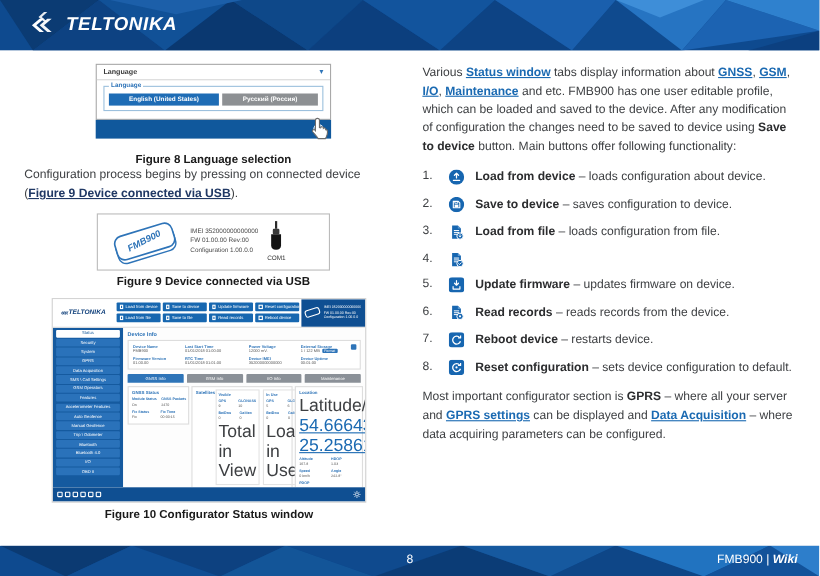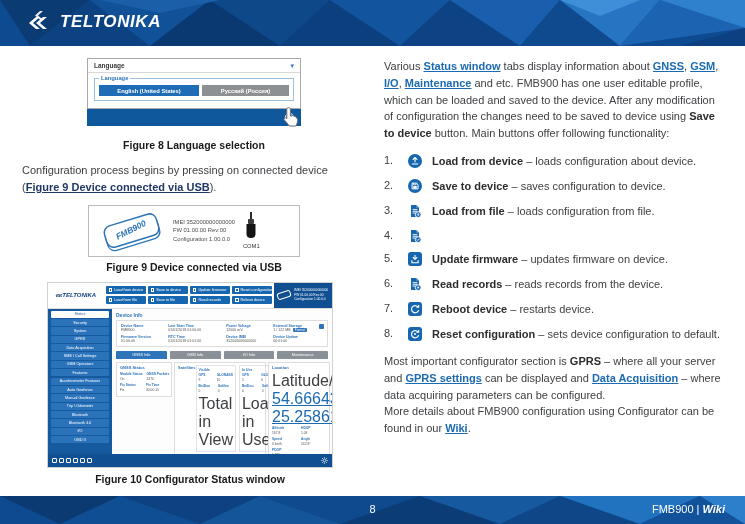--- a/index.html
+++ b/index.html
@@ -157,21 +157,21 @@
         <ellipse cx="6" cy="6" rx="2" ry="4.6" fill="none" stroke="#fff" stroke-width=".8"></ellipse>
         <line x1="1.4" y1="6" x2="10.6" y2="6" stroke="#fff" stroke-width=".8"></line>
       </svg>
     </div>
     <svg id="fig8-cursor" viewBox="0 0 22 26">
       <path d="M8.6 1.6 c1 0 1.8 .8 1.8 1.8 V10 l1.1 .2 c.2-.6 .8-1 1.4-.9 .7 .1 1.1 .6 1.1 1.3 .4-.4 1-.4 1.5-.1 .5 .3 .7.9 .6 1.4 .6-.1 1.2 .2 1.4 .8 .4 .9 .2 2.4-.1 3.6-.4 1.5-1 2.8-1.6 3.7 H9.2 c-.6-1.1-1.6-2.3-2.7-3.6 C5.4 15.1 4.4 14 4.4 14 c-.5-.6-.4-1.5 .2-1.9 .6-.4 1.4-.3 1.8 .3 l.4 .5 V3.4 c0-1 .8-1.8 1.8-1.8 z" fill="#ffffff" stroke="#6b6b6b" stroke-width="1"></path>
     </svg>
   </div>
   <div class="fig-caption" style="margin-top:13px;">Figure 8 Language selection</div>
 
-  <p class="body-text" style="margin-top:11px;"><span>Configuration process begins by pressing on connected device (</span><span class="seg-dlink">Figure 9 Device connected via USB</span><span>).</span></p>
+  <p class="body-text" style=""><span>Configuration process begins by pressing on connected device (</span><span class="seg-dlink">Figure 9 Device connected via USB</span><span>).</span></p>
 
   <div id="fig9-box">
     <svg width="74" height="44" viewBox="0 0 74 44">
       <g transform="translate(37,23) rotate(-17)">
         <rect x="-27" y="-9" width="54" height="22" rx="7" fill="none" stroke="#2e74b8" stroke-width="1.3"></rect>
         <rect x="-27" y="-12.5" width="54" height="22" rx="7" fill="#ffffff" stroke="#2e74b8" stroke-width="1.5"></rect>
         <text x="0" y="0.5" text-anchor="middle" font-size="8.5" font-weight="bold" font-style="italic" fill="#2e74b8" font-family="Liberation Sans, sans-serif" transform="rotate(-10)">FMB900</text>
       </g>
     </svg>
     <div class="f9-info">
@@ -521,21 +521,20 @@
             <rect width="14" height="14" rx="3" fill="#1766b0"></rect>
             <path d="M9.9 4.9A3.6 3.6 0 1 0 10.6 8.2" fill="none" stroke="#fff" stroke-width="1.2"></path>
             <path d="M10.7 2.9v2.3H8.4" fill="none" stroke="#fff" stroke-width="1.1" stroke-linejoin="round"></path>
             <circle cx="7" cy="7" r="1" fill="#fff"></circle>
           </svg>
         </span>
         <span class="fn-text"><span class="fn-label">Reset configuration</span><span> – sets device configuration to default.</span></span>
       </li>
     </ol>
   <p class="body-text" style="margin-top:10px;"><span>Most important configurator section is </span><span class="seg-bold">GPRS</span><span> – where all your server and </span><span class="seg-link">GPRS settings</span><span> can be displayed and </span><span class="seg-link">Data Acquisition</span><span> – where data acquiring parameters can be configured.</span></p>
-  <p class="body-text"><span>More details about FMB900 configuration using Configurator can be found in our </span><span class="seg-link">Wiki</span><span>.</span></p>
 </div>
 
 <div class="band" id="footer">
   <svg class="bg" viewBox="0 0 745 28" preserveAspectRatio="none">
     <rect width="745" height="28" fill="#0e4a8f"></rect>
     <polygon points="0,0 120,0 60,28" fill="#0b3a72"></polygon>
     <polygon points="60,28 120,0 200,28" fill="#104e94"></polygon>
     <polygon points="120,0 260,0 200,28" fill="#0d4180"></polygon>
     <polygon points="200,28 260,0 340,28" fill="#135598"></polygon>
     <polygon points="260,0 420,0 340,28" fill="#0f4a8e"></polygon>

